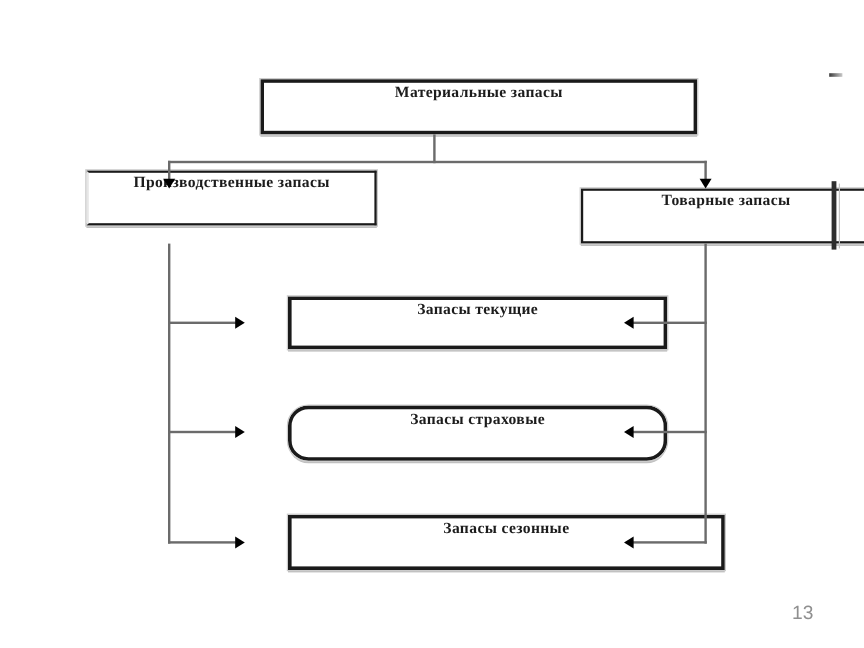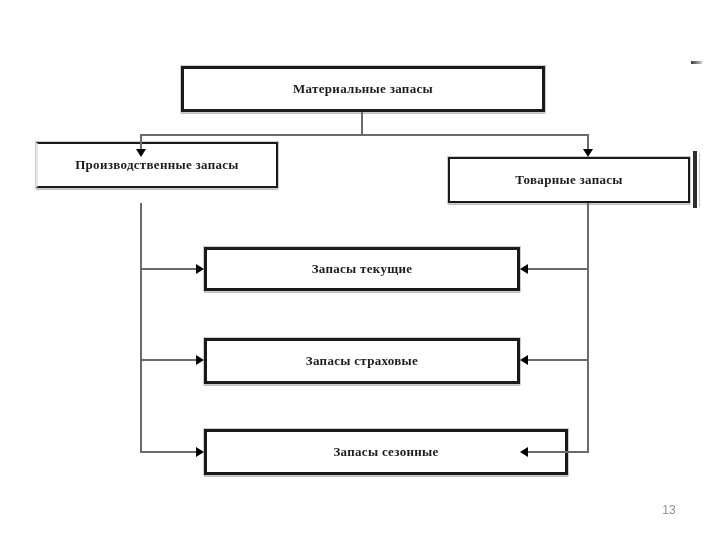--- a/index.html
+++ b/index.html
@@ -18,37 +18,38 @@
   * { box-sizing: border-box; }
 
   
   .node {
     position: absolute;
     background: #ffffff;
     border: 3px solid var(--box-border, #1a1a1a);
     outline: 1px solid #cccccc;
     box-shadow: 0 2px 0 rgba(140,140,140,0.55);
     display: flex;
-    align-items: center;
+    align-items: flex-start;
     justify-content: center;
+    margin-left: 36px;
   }
   .node-label {
     font-weight: bold;
     font-size: 13px;
     color: #1c1c1c;
     letter-spacing: 0.3px;
     white-space: nowrap;
   }
   #node-root   { left: 181px; top:  66px; width: 364px; height: 46px; }
   #node-left   { left:  36px; top: 142px; width: 242px; height: 46px;
                  border-width: 2px; border-left-color: #e6e6e6; }
   #node-right  { left: 448px; top: 157px; width: 242px; height: 46px;
                  border-width: 2px; }
   #node-l3-0   { left: 204px; top: 247px; width: 316px; height: 44px; }
-  #node-l3-1   { left: 204px; top: 338px; width: 316px; height: 46px; }
+  #node-l3-1   { left: 204px; top: 338px; width: 316px; height: 46px; border-radius: 17px; }
   #node-l3-2   { left: 204px; top: 429px; width: 364px; height: 46px; }
 
   
   .line {
     position: absolute;
     background: var(--connector, #6b6b6b);
   }
   #c-root-v  { left: 361px; top: 112px; width: 2px;   height: 24px; }
   #c-span-h  { left: 140px; top: 134px; width: 449px; height: 2px;  }
   #c-drop-l  { left: 140px; top: 134px; width: 2px;   height: 16px; }
@@ -101,21 +102,21 @@
     position: absolute; left: 691px; top: 61px;
     width: 11px; height: 3px;
     background: linear-gradient(to right, #3a3a3a, #c9c9c9);
   }
 
   
   #page-number {
     position: absolute; left: 653px; top: 503px;
     width: 32px; text-align: center;
     font-family: "Liberation Sans", sans-serif;
-    font-size: 12px;
+    font-size: 16px;
     color: var(--page-number, #8f8f8f);
   }
 </style>
 </head>
 <body>
 
 <div id="slide">
 
   <div class="node" id="node-root">
     <span class="node-label">Материальные запасы</span>

